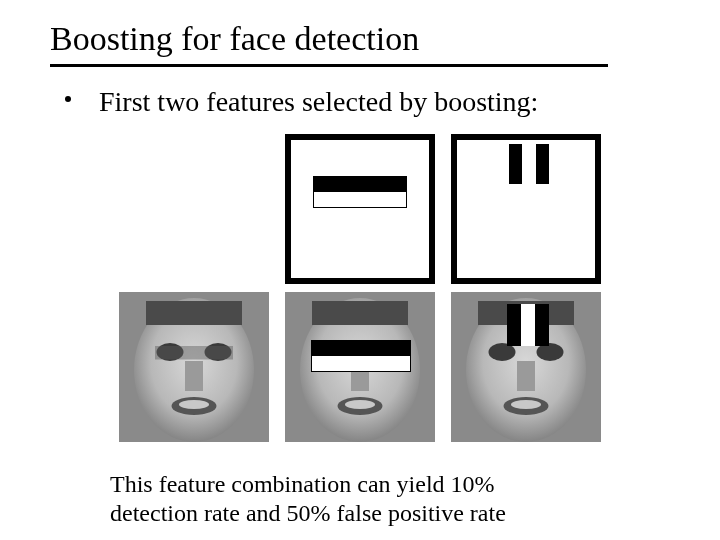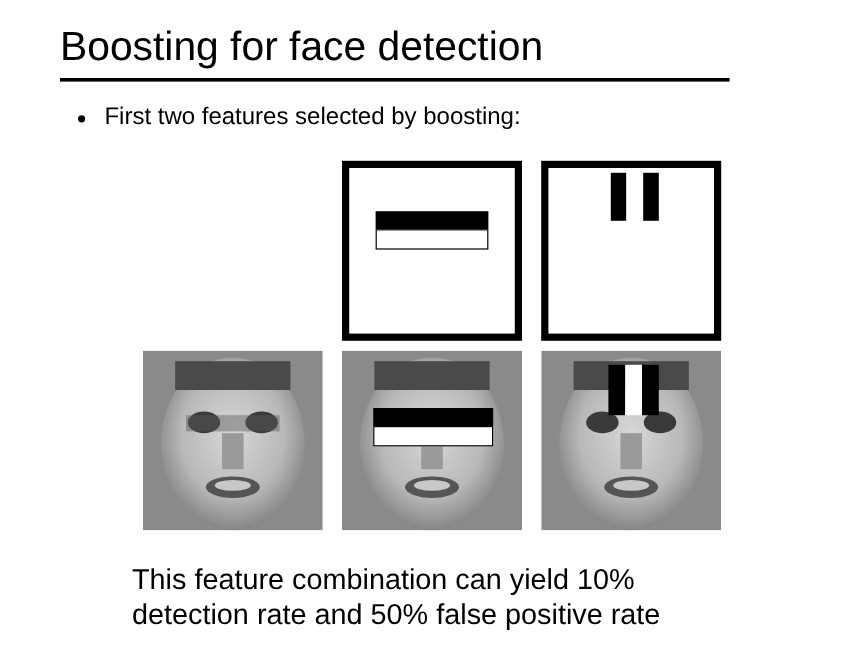--- a/index.html
+++ b/index.html
@@ -9,40 +9,41 @@
     height: 540px;
     background: #ffffff;
     font-family: Arial, Helvetica, sans-serif;
     color: #000;
   }
   .slide {
     width: 668px;
     height: 540px;
     position: relative;
     box-sizing: border-box;
+    font-family: Liberation Serif, serif;
   }
   .title {
     position: absolute;
     left: 50px;
     top: 20px;
     right: 60px;
     font-size: 34px;
     font-weight: 400;
     padding-bottom: 6px;
     border-bottom: 3px solid #000;
     letter-spacing: 0px;
   }
   .bullet-row {
     position: absolute;
     left: 65px;
     top: 86px;
-    font-size: 20px;
+    font-size: 28px;
     display: flex;
     align-items: flex-start;
-    gap: 16px;
+    gap: 28px;
   }
   .bullet-dot {
     margin-top: 10px;
     width: 6px;
     height: 6px;
     border-radius: 50%;
     background: #000;
     flex-shrink: 0;
   }
   .figure {

